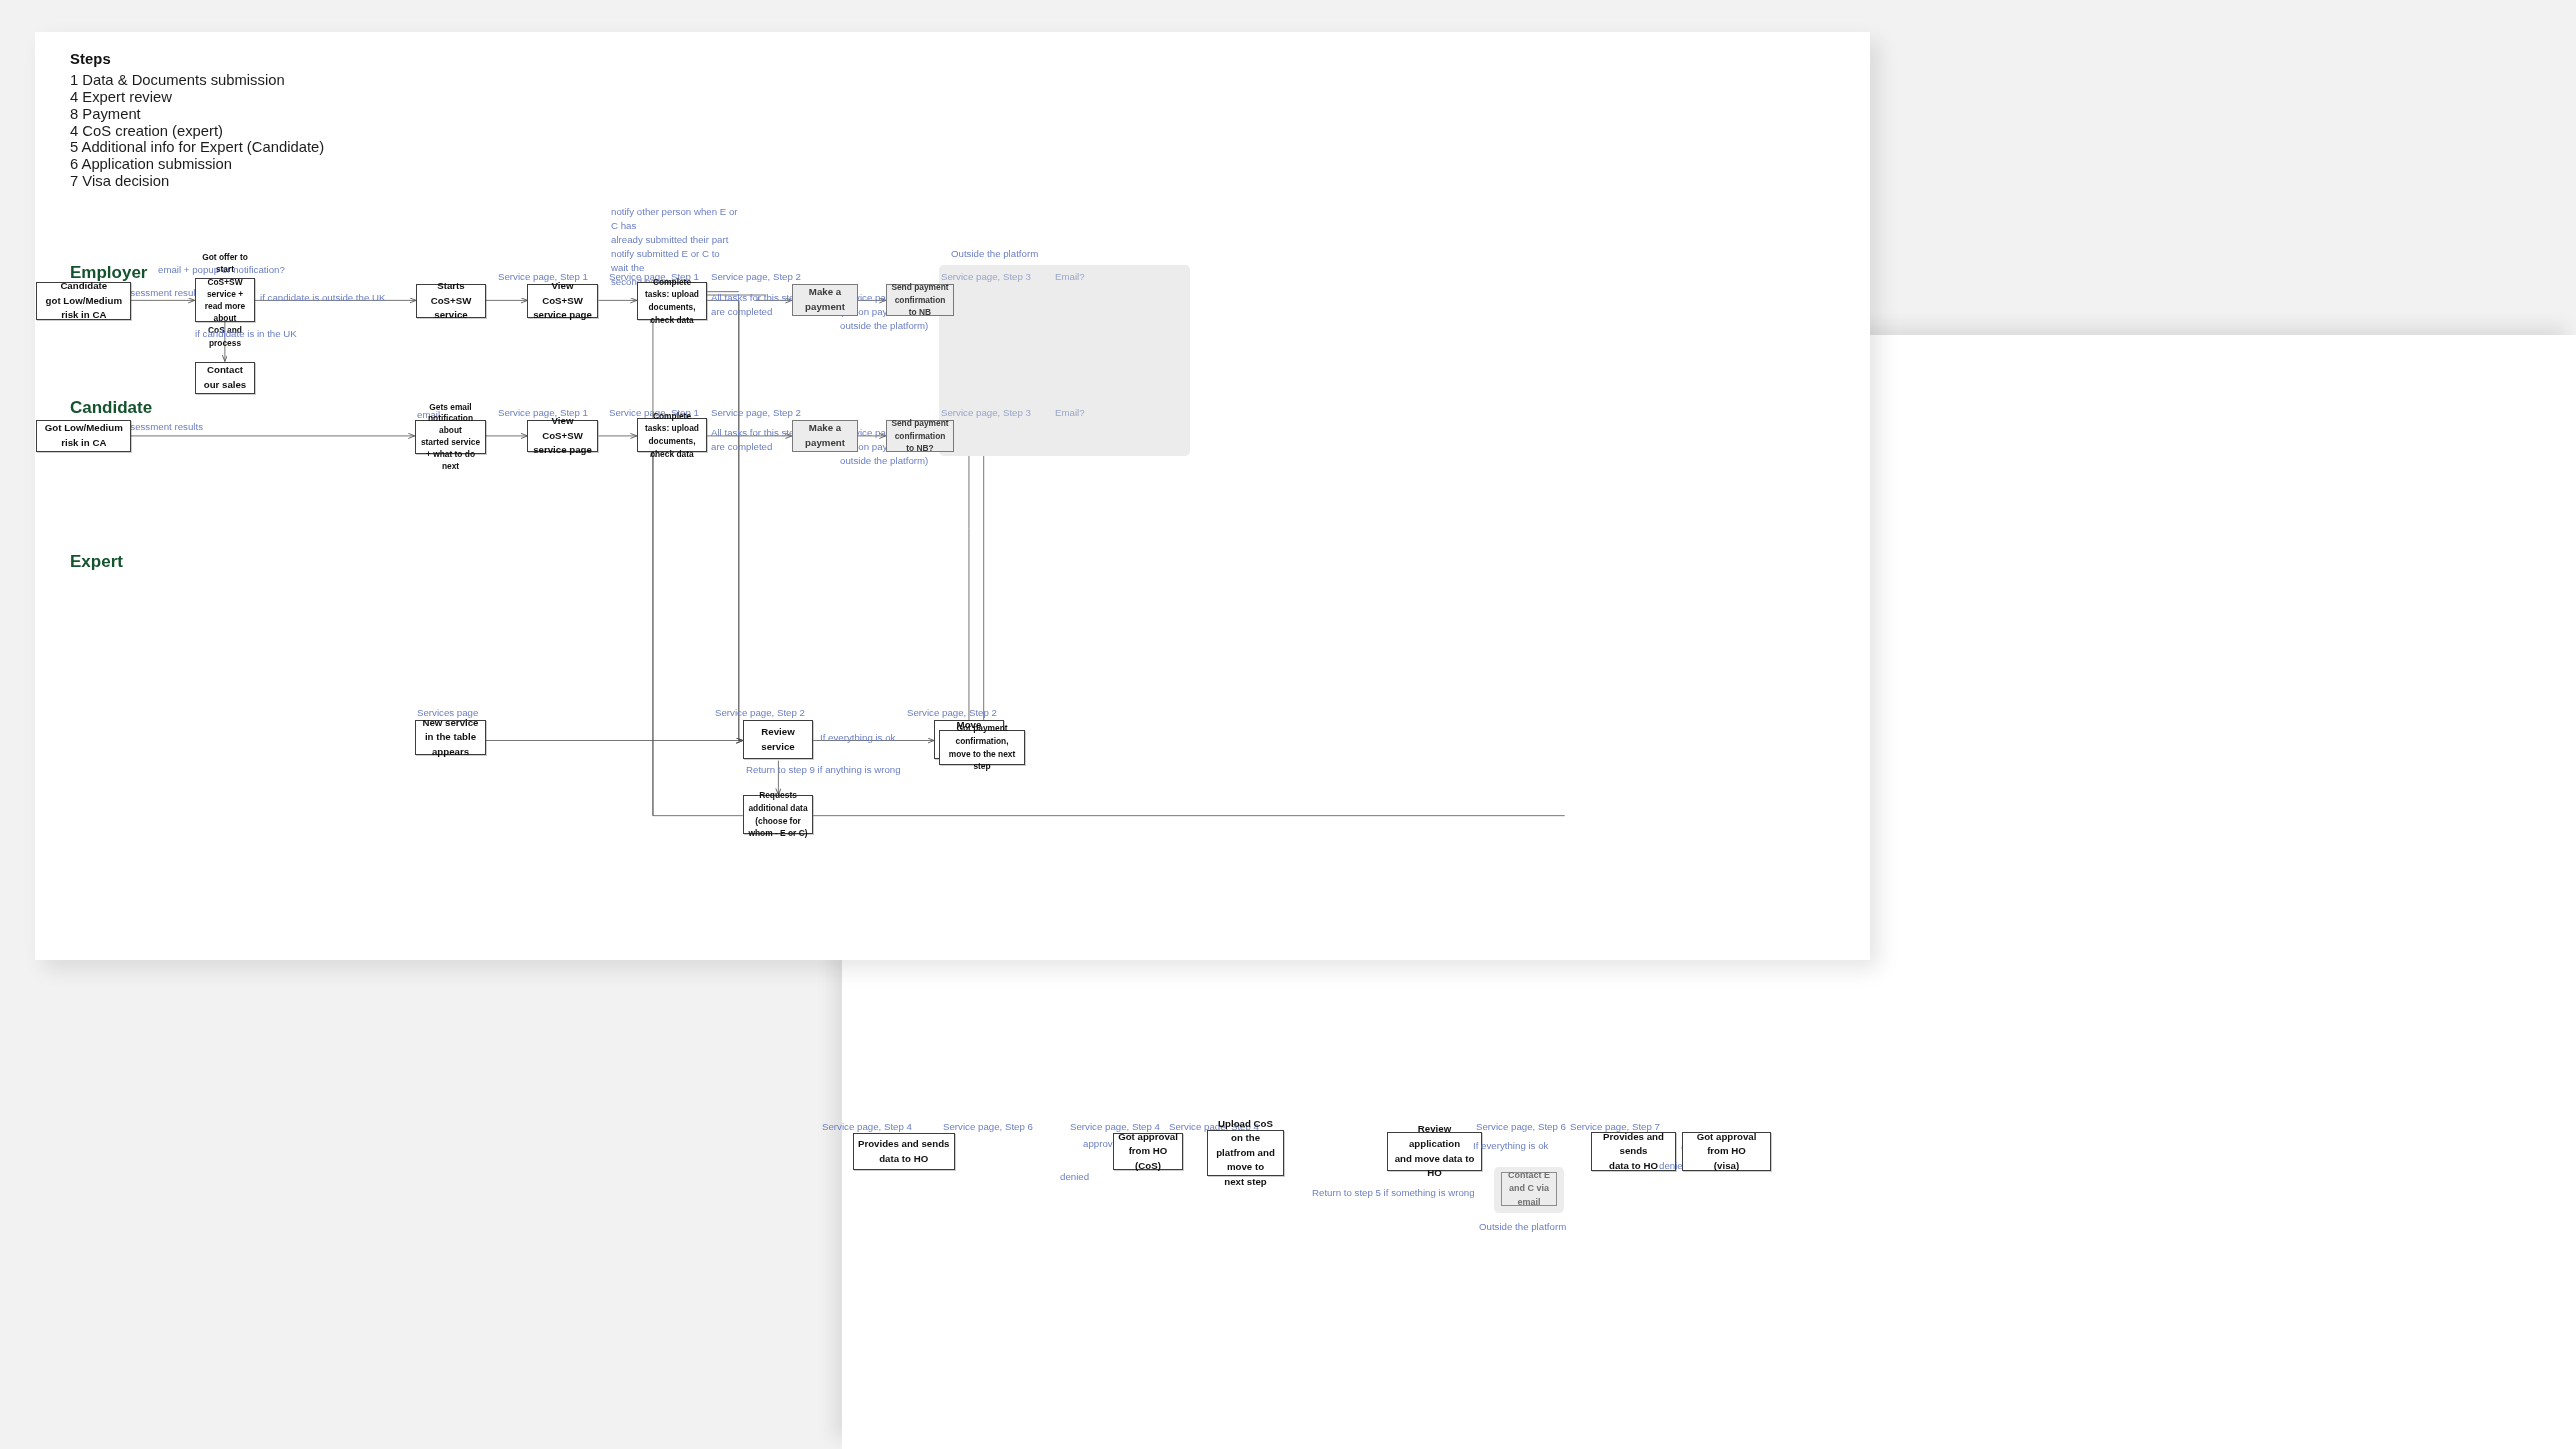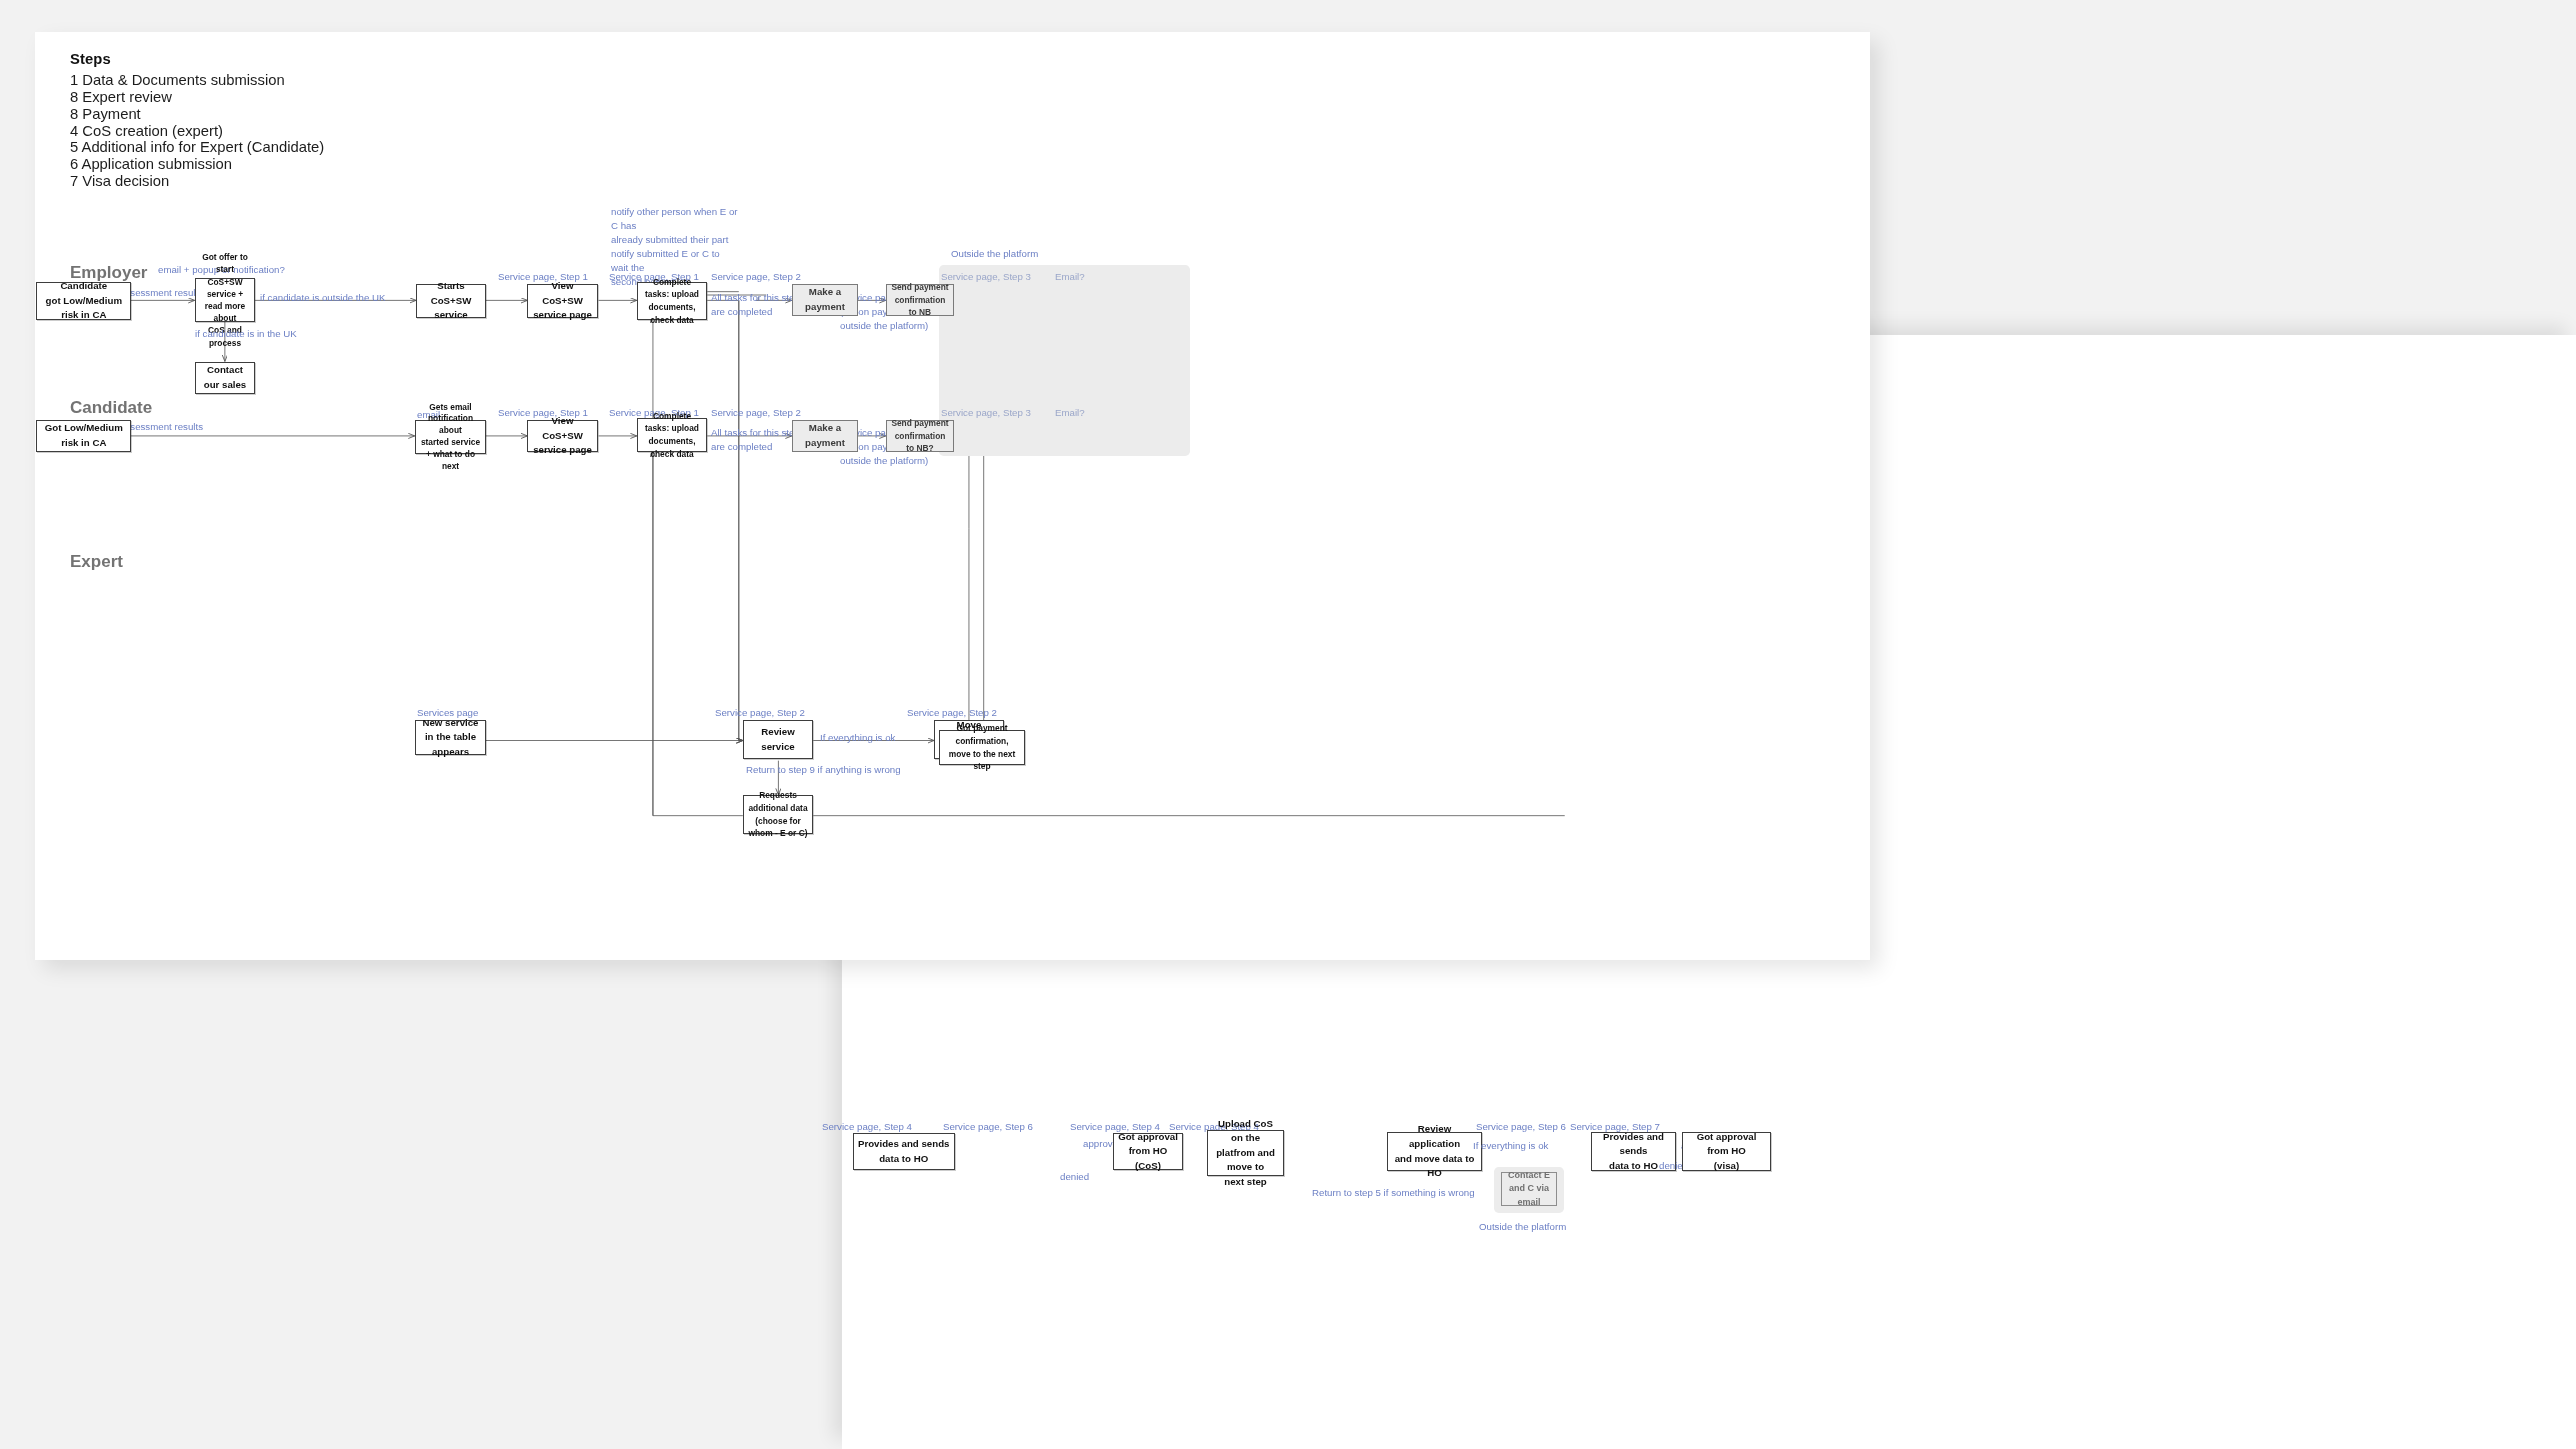--- a/index.html
+++ b/index.html
@@ -28,21 +28,21 @@
   
   .steps-title{
     position:absolute;font-size:14.8px;font-weight:700;color:#111;
     letter-spacing:0.1px;
   }
   .steps-line{
     position:absolute;font-size:14.8px;font-weight:400;color:#1c1c1c;
     white-space:nowrap;
   }
   .lane-title{
-    position:absolute;font-size:17px;font-weight:700;color:#737373;
+    position:absolute;font-size:17px;font-weight:700;color:#14532d;
     white-space:nowrap;
   }
   .note{
     position:absolute;font-size:9.7px;color:#6b7fc4;
     text-align:left;line-height:1.45;white-space:pre-line;
   }
   .note.dim{color:#9aa6c9;}
   .note.l{text-align:left;}
   
   .node{
@@ -232,21 +232,21 @@
 
       <path d="M1160,1168 L2280,1168"></path>
 
       <path d="M1392,1026 L1392,740"></path>
       <path d="M1392,740 L1392,430"></path>
     </g>
   </svg>
 
   <div class="steps-title" style="left:35px;top:19px;">Steps</div>
   <div class="steps-line" style="left:35px;top:40px;">1 Data &amp; Documents submission</div>
-  <div class="steps-line" style="left:35px;top:57px;">8 Expert review</div>
+  <div class="steps-line" style="left:35px;top:57px;">4 Expert review</div>
   <div class="steps-line" style="left:35px;top:74px;">8 Payment</div>
   <div class="steps-line" style="left:35px;top:91px;">4 CoS creation (expert)</div>
   <div class="steps-line" style="left:35px;top:107px;">5 Additional info for Expert (Candidate)</div>
   <div class="steps-line" style="left:35px;top:124px;">6 Application submission</div>
   <div class="steps-line" style="left:35px;top:141px;">7 Visa decision</div>
 
   <div class="lane-title" style="left:35px;top:231px;">Employer</div>
 
   <div class="note l" style="left:35px;top:254px;width:174px;">CA service/Assessment results</div>
 

